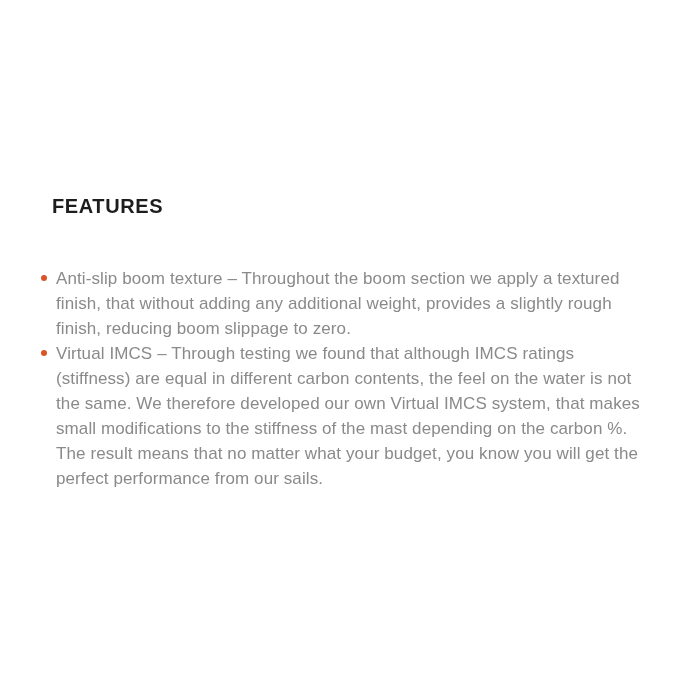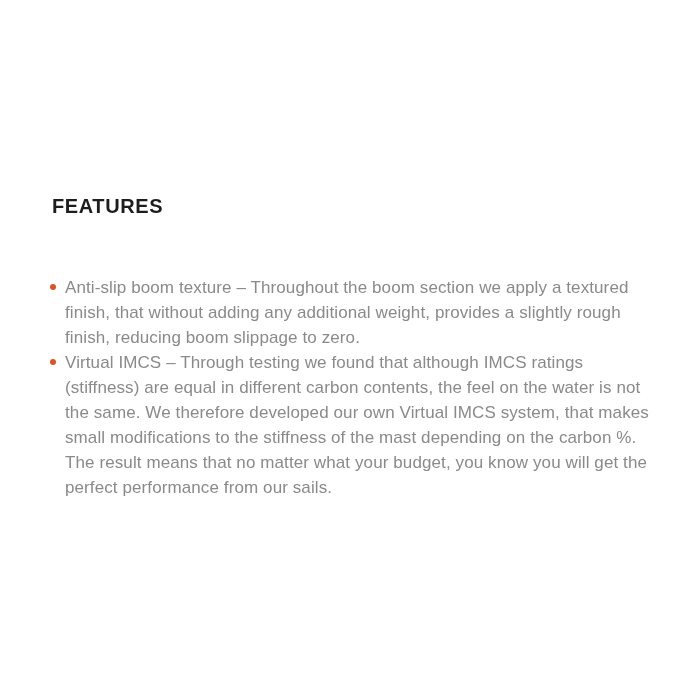--- a/index.html
+++ b/index.html
@@ -26,21 +26,21 @@
     font-weight: 700;
     letter-spacing: 0.6px;
     color: #1d1d1d;
     font-family: "Liberation Sans", sans-serif;
   }
   .features-list {
     position: absolute;
     left: 41px;
     top: 266px;
     width: 600px;
-    margin: 9px;
+    margin: 0;
     padding: 0;
     list-style: none;
   }
   .feature-item {
     position: relative;
     padding-left: 15px;
     font-size: 17px;
     line-height: 25px;
     letter-spacing: 0.1px;
     color: #8a8a8a;

